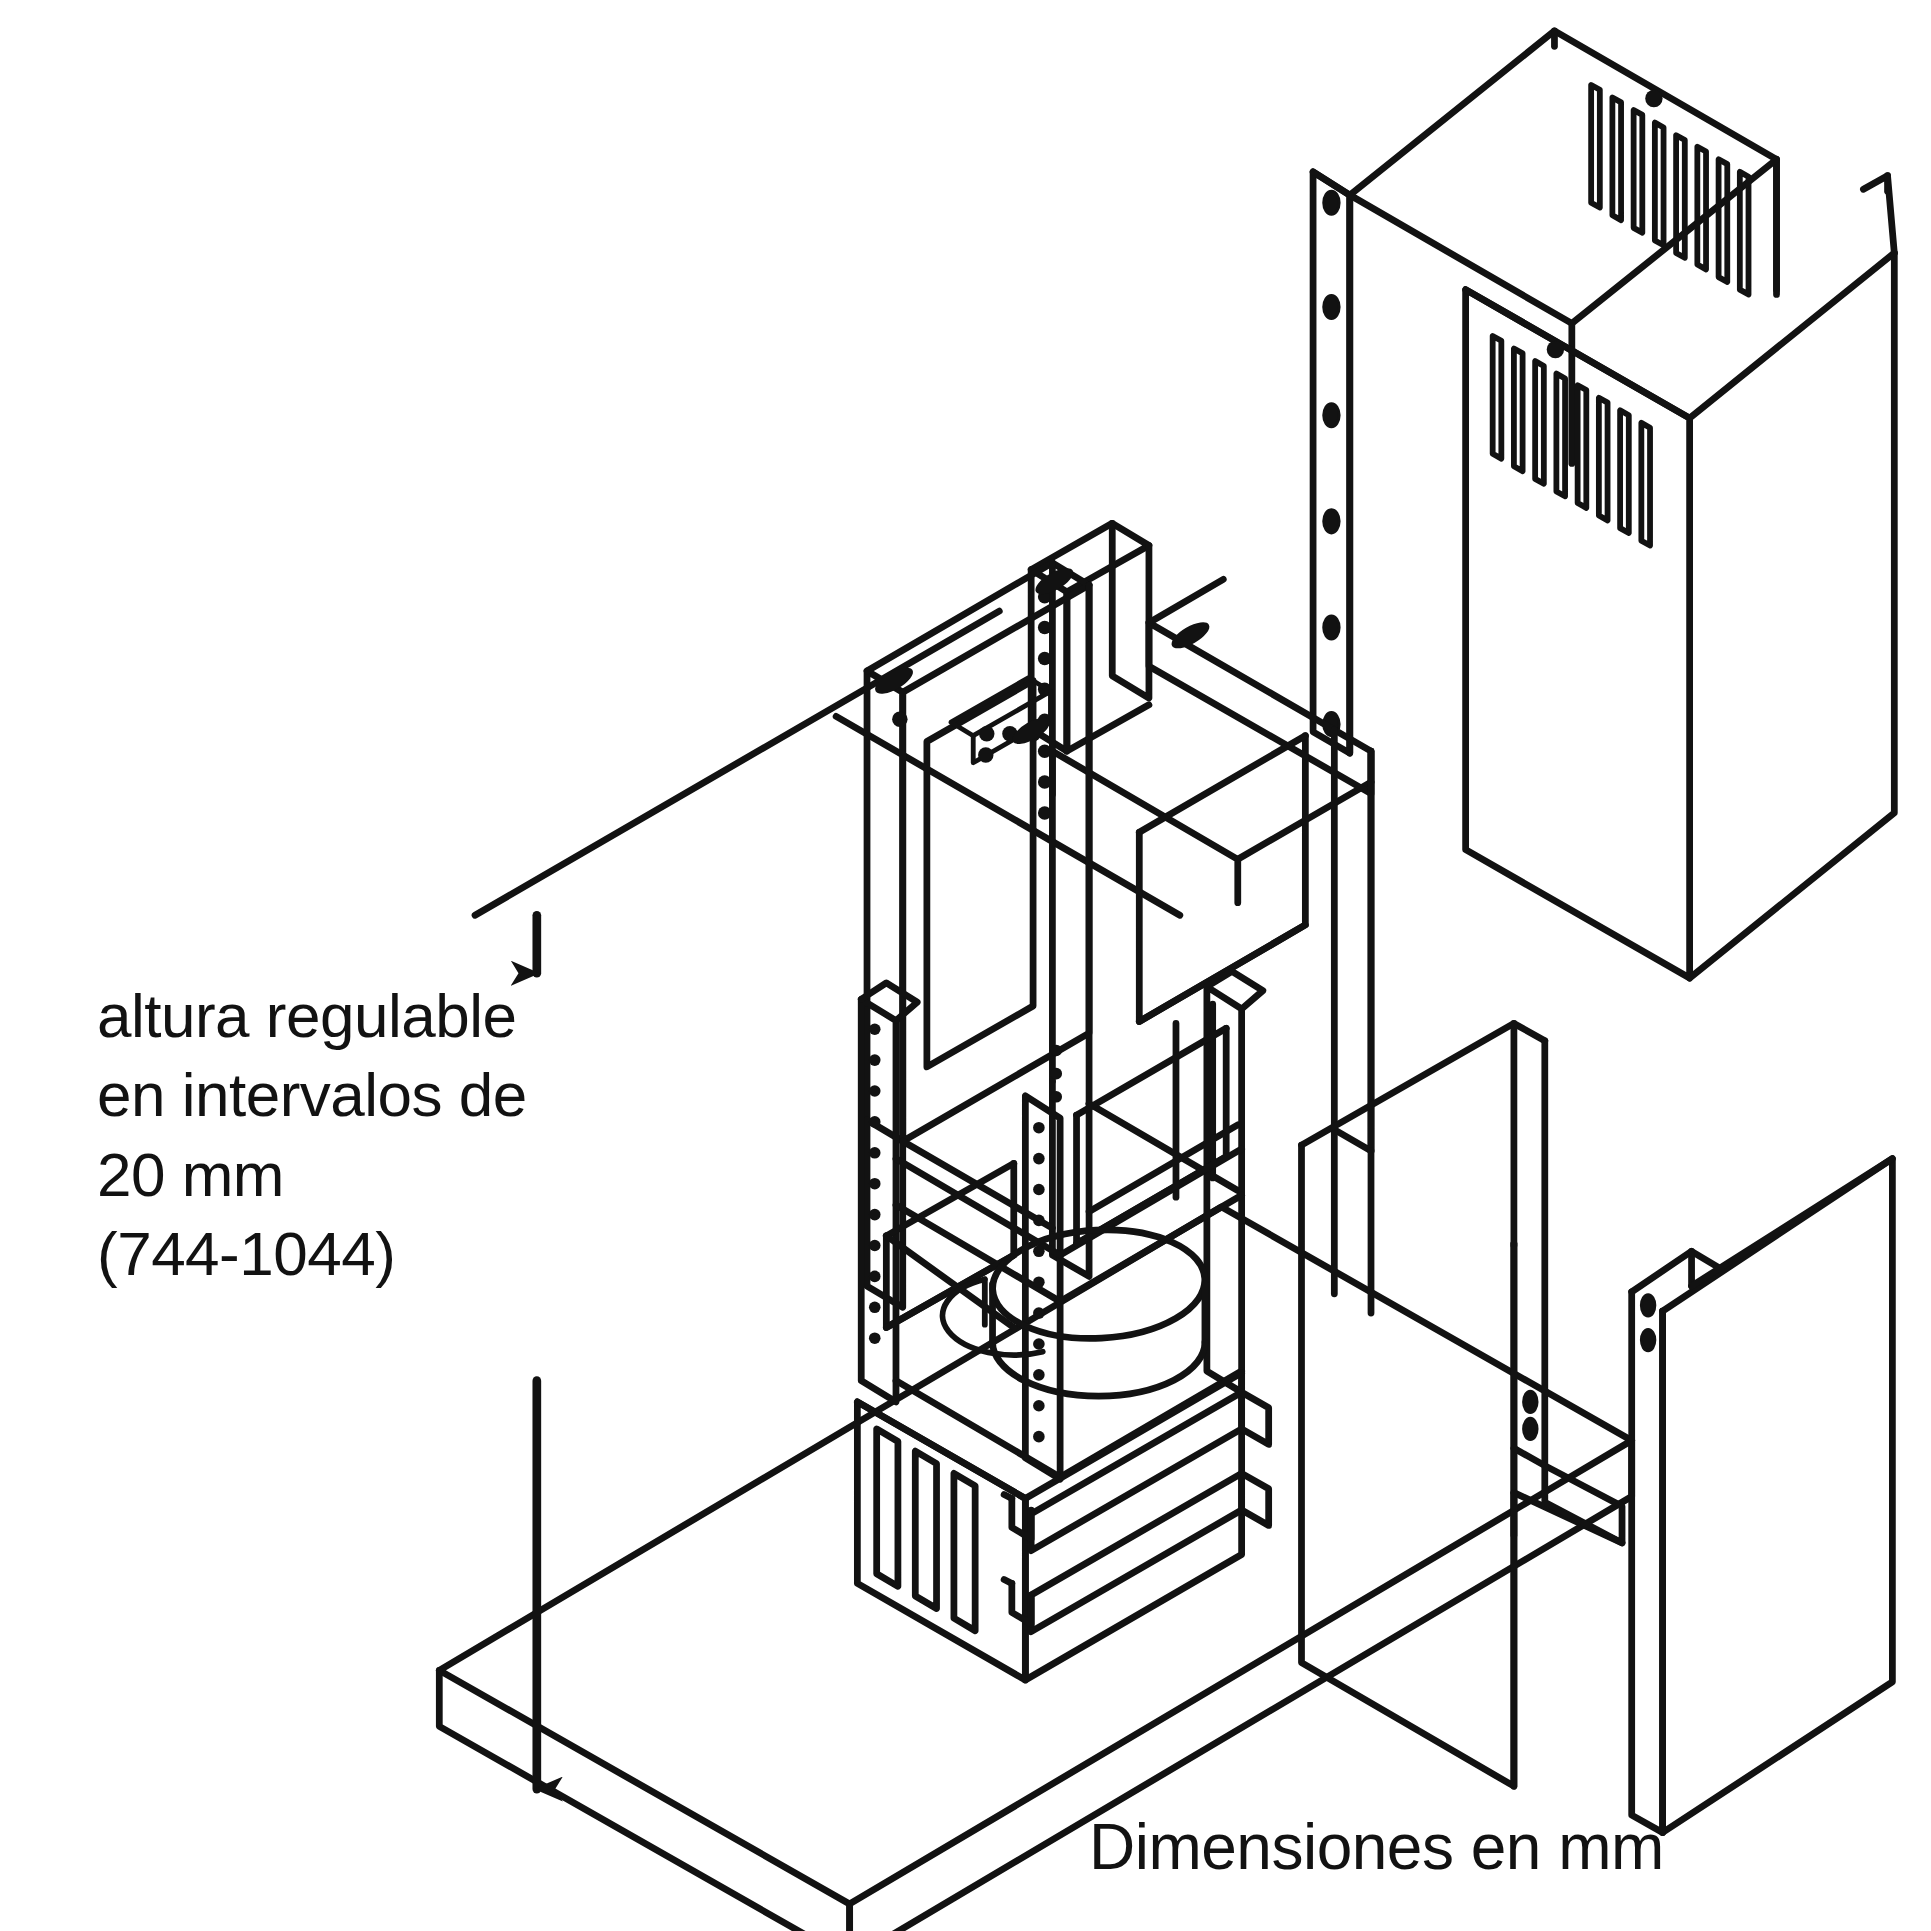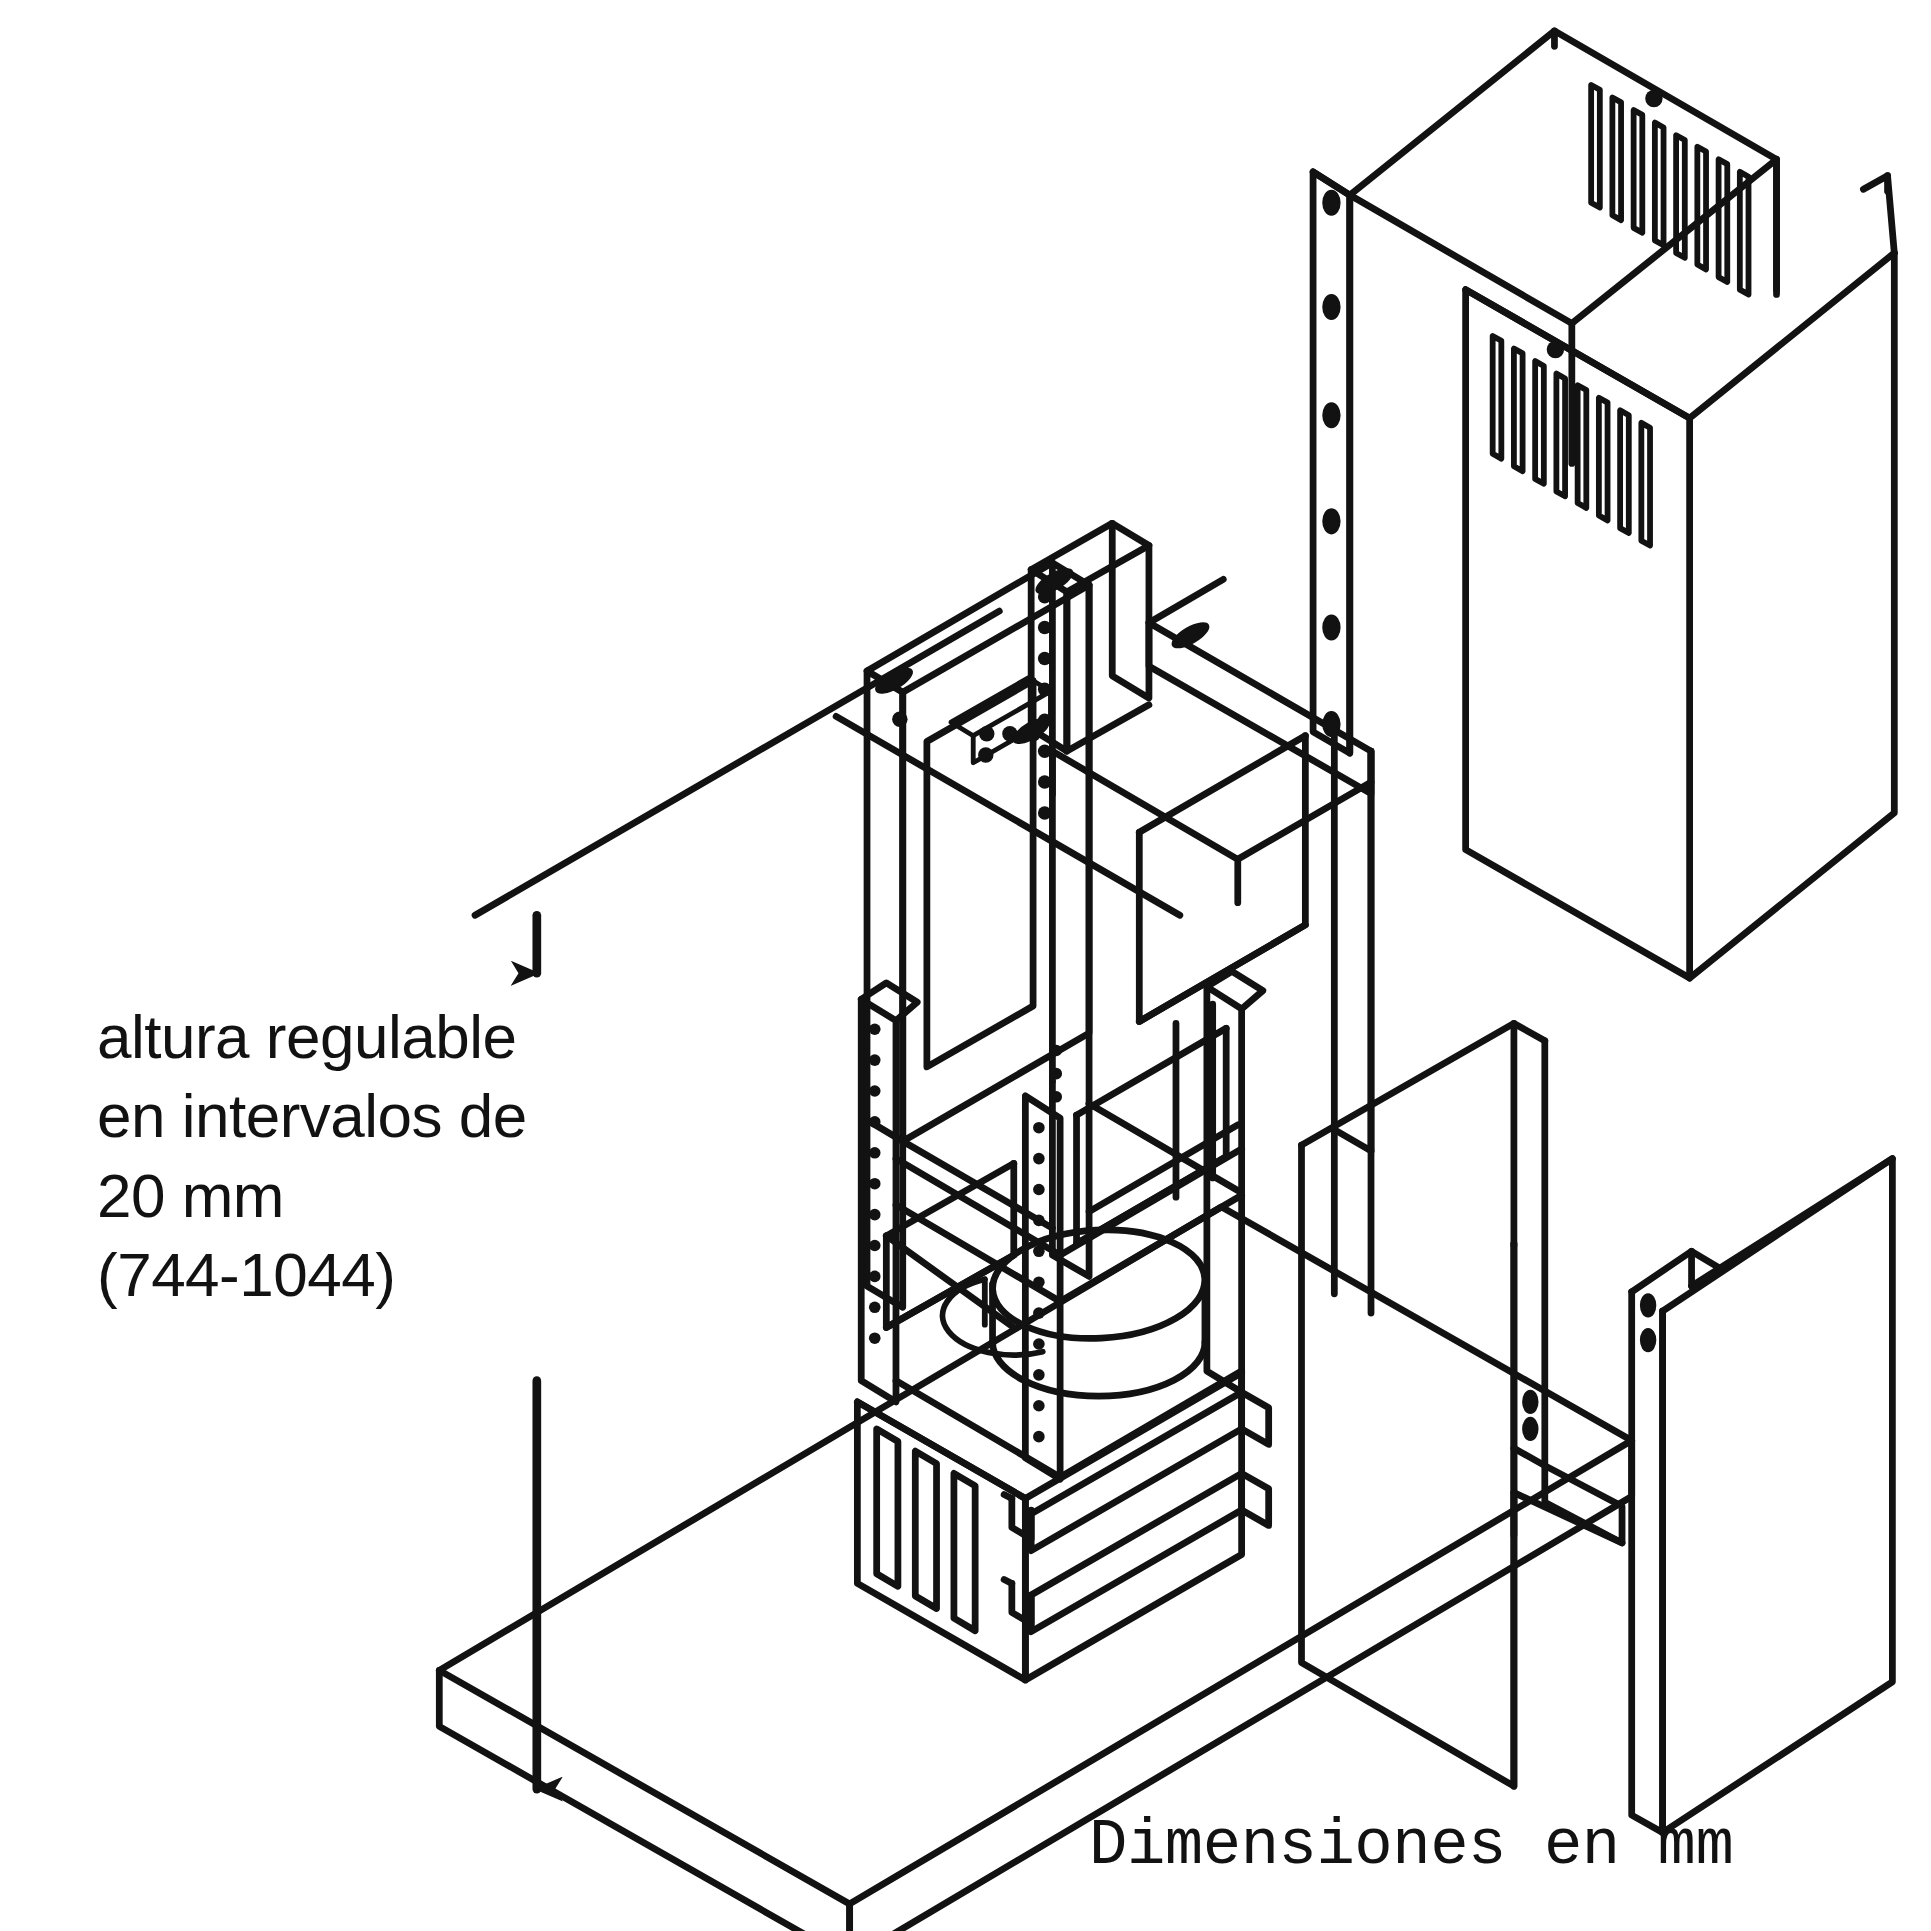--- a/index.html
+++ b/index.html
@@ -24,37 +24,36 @@
   #drawing {
     position: absolute;
     left: 0;
     top: 0;
     width: 1931px;
     height: 1931px;
   }
   .note-block {
     position: absolute;
     left: 97px;
-    top: 997px;
+    top: 976px;
     width: 792px;
     font-size: 62px;
     line-height: 1.28;
     letter-spacing: -0.5px;
     color: #121212;
     white-space: pre-line;
   }
   .footer-note {
     position: absolute;
     left: 1089px;
     top: 1810px;
     font-size: 64px;
     letter-spacing: -0.5px;
     color: #121212;
     white-space: nowrap;
-    font-family: Liberation Mono, monospace;
   }
 </style>
 </head>
 <body>
 
 <div id="stage">
 
   <svg id="drawing" viewBox="0 0 2000 2000" xmlns="http://www.w3.org/2000/svg">
     <defs>
       <marker id="arrowUp" markerWidth="26" markerHeight="30" refX="13" refY="3" orient="auto-start-reverse" markerUnits="userSpaceOnUse">

